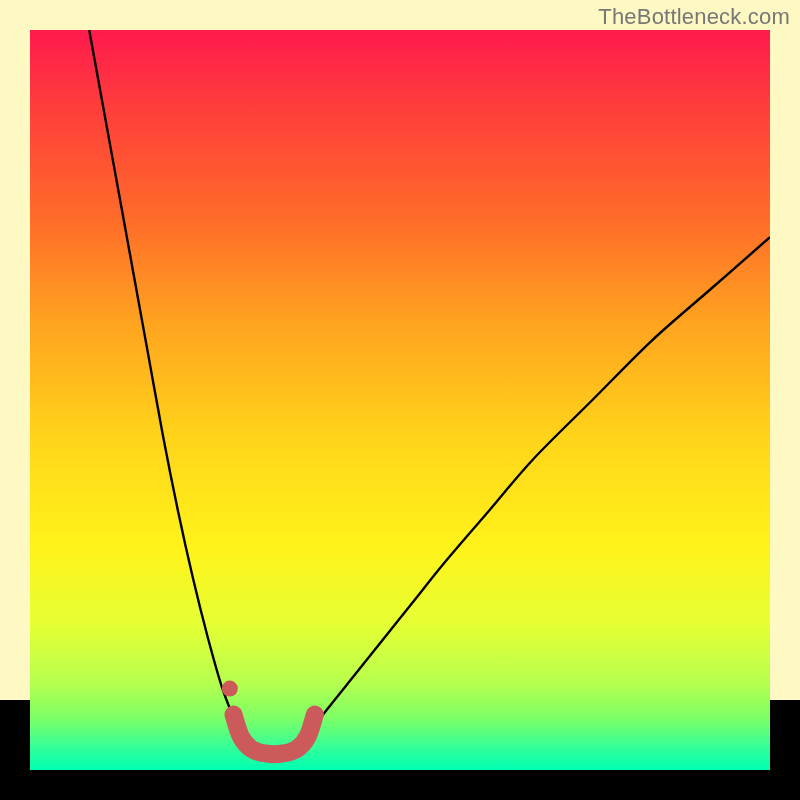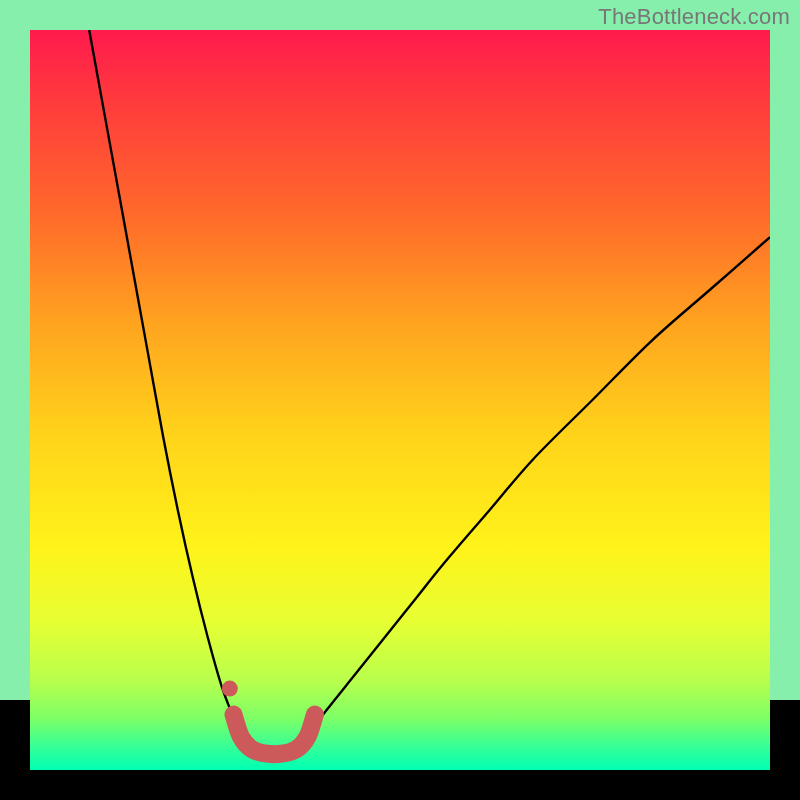--- a/index.html
+++ b/index.html
@@ -10,21 +10,21 @@
     background: #000;
     font-family: Arial, Helvetica, sans-serif;
     overflow: hidden;
   }
   .frame {
     position: absolute;
     left: 0;
     top: 0;
     width: 800px;
     height: 700px;
-    background: #86efac;
+    background: #fef9c3;
   }
   .plot {
     position: absolute;
     left: 30px;
     top: 30px;
     width: 740px;
     height: 740px;
     overflow: hidden;
   }
   .gradient {

